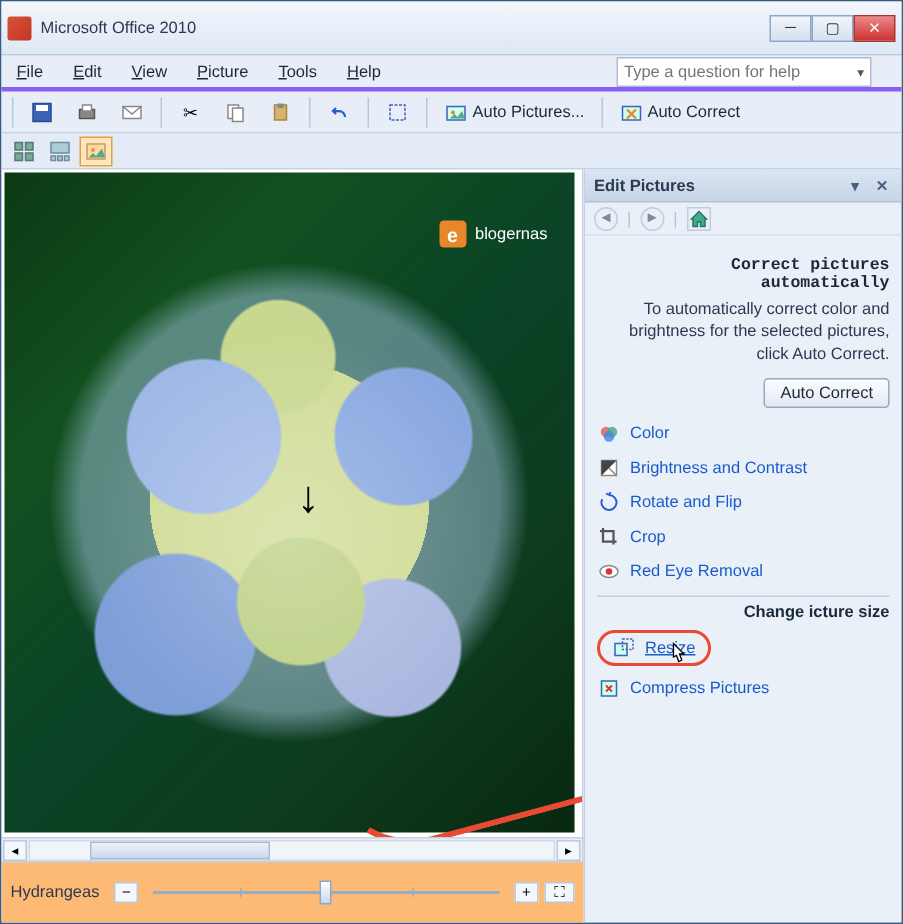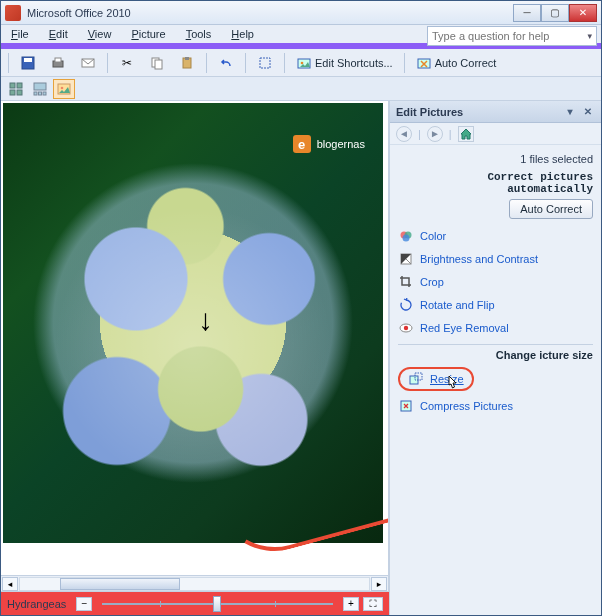--- a/index.html
+++ b/index.html
@@ -1,28 +1,28 @@
 <!DOCTYPE html>
 <html><head>
 <meta charset="utf-8">
 <style>
   * { box-sizing: border-box; margin: 0; padding: 0; font-family: "Segoe UI", Tahoma, sans-serif; font-size: 11px; }
   body { background: #fff; }
   .window { width: 602px; height: 616px; border: 1px solid #3b5a82; background: #dbe6f4; display: flex; flex-direction: column; }
-  .titlebar { height: 24px; background: linear-gradient(#f3f6fb, #dde8f6); display: flex; align-items: center; padding: 0 4px; border-bottom: 1px solid #b8c8dd; }
+  .titlebar { height: 36px; background: linear-gradient(#f3f6fb, #dde8f6); display: flex; align-items: center; padding: 0 4px; border-bottom: 1px solid #b8c8dd; }
   .titlebar .app-icon { width: 16px; height: 16px; background: linear-gradient(135deg,#d9503a,#c03824); border-radius: 2px; margin-right: 6px; }
   .titlebar .title { color: #2b3a52; flex: 1; }
   .winbtns { display: flex; gap: 0; }
   .winbtn { width: 28px; height: 18px; border: 1px solid #8fa7c7; background: linear-gradient(#f1f5fa,#d5e0ef); display: flex; align-items: center; justify-content: center; font-size: 10px; color: #333; }
   .winbtn.close { background: linear-gradient(#e88,#c33); color: #fff; border-color: #a33; }
-  .menubar { height: 24px; display: flex; align-items: center; padding: 0 6px; gap: 2px; background: #e8eef7; border-bottom: 6px solid #8b5cf6; position: relative; }
+  .menubar { height: 24px; display: flex; align-items: center; padding: 0 6px; gap: 2px; background: #e8eef7; border-bottom: 3px solid #8b5cf6; position: relative; }
   .menubar .menu-left { display: flex; gap: 12px; }
   .menu-item { color: #1a2a3a; padding: 2px 4px; }
   .menu-item u { text-decoration: underline; }
-  .help-box { position: absolute; right: 4px; top: 1px; width: 170px; height: 20px; border: 1px solid #a9bcd6; background: #fff; display: flex; align-items: center; padding: 0 4px; }
+  .help-box { position: absolute; right: 20px; top: 1px; width: 170px; height: 20px; border: 1px solid #a9bcd6; background: #fff; display: flex; align-items: center; padding: 0 4px; }
   .help-box input { border: none; outline: none; width: 100%; color: #888; font-size: 11px; }
   .help-box .dd { color: #556; padding-left: 4px; font-size: 9px; }
   .toolbar { height: 28px; background: #e8eef7; border-bottom: 1px solid #c4d1e2; display: flex; align-items: center; padding: 0 4px; gap: 2px; }
   .tbtn { height: 22px; display: flex; align-items: center; padding: 0 5px; border: 1px solid transparent; border-radius: 2px; gap: 3px; }
   .tbtn.text { color: #1a2a3a; }
   .tsep { width: 1px; height: 20px; background: #b8c8dd; margin: 0 3px; }
   .icon { width: 16px; height: 16px; display: inline-flex; align-items: center; justify-content: center; font-size: 12px; }
   .viewbar { height: 24px; background: #e3ebf6; border-bottom: 1px solid #c4d1e2; display: flex; align-items: center; padding: 0 4px; gap: 2px; }
   .vbtn { width: 22px; height: 20px; border: 1px solid transparent; display: flex; align-items: center; justify-content: center; }
   .vbtn.active { border-color: #e6a23c; background: #fde6c1; }
@@ -42,21 +42,21 @@
       position: relative; }
   .watermark { position: absolute; top: 32px; right: 18px; color: #fff; font-size: 20px; font-weight: 400; display: flex; align-items: center; gap: 6px; }
   .watermark .wm-icon { width: 18px; height: 18px; background: #e8862a; border-radius: 3px; display: flex; align-items: center; justify-content: center; color: #fff; font-size: 13px; font-weight: bold; }
   .arrow-down { position: absolute; top: 200px; left: 195px; color: #000; font-size: 30px; font-weight: bold; }
   .red-swoosh { position: absolute; width: 190px; height: 60px; border: 4px solid transparent; border-bottom-color: #e94a34; border-radius: 0 0 0 80px; transform: rotate(-15deg); left: 220px; top: 380px; }
   .red-swoosh::after { content: ""; position: absolute; right: -6px; top: 37px; width: 0; height: 0; border-left: 9px solid #e94a34; border-top: 6px solid transparent; border-bottom: 6px solid transparent; transform: rotate(-34deg); }
   .hscroll { height: 16px; background: #e8eef7; border-top: 1px solid #c4d1e2; border-right: 1px solid #c4d1e2; display: flex; align-items: center; }
   .hscroll .arr { width: 16px; height: 14px; border: 1px solid #b8c8dd; background: #f4f8fd; display: flex; align-items: center; justify-content: center; font-size: 9px; margin: 0 1px; }
   .hscroll .track { flex: 1; height: 14px; background: #f1f5fa; border: 1px solid #d0dbe8; position: relative; }
   .hscroll .thumb { position: absolute; left: 40px; width: 120px; height: 12px; background: linear-gradient(#eef3fa,#c9d7ea); border: 1px solid #a9bcd6; }
-  .zoom-row { height: 24px; display: flex; align-items: center; border-top: 1px solid #c4d1e2; padding: 0 6px; gap: 10px; background: #ef4444; }
+  .zoom-row { height: 41px; display: flex; align-items: center; border-top: 1px solid #c4d1e2; padding: 0 6px; gap: 10px; background: #fdba74; }
   .zoom-row .fname { color: #2b3a52; }
   .zoom-slider { flex: 1; display: flex; align-items: center; gap: 4px; position: relative; height: 24px; }
   .slider-track { flex: 1; height: 2px; background: #9aacc4; position: relative; margin: 0 6px; }
   .slider-tick { position: absolute; width: 1px; height: 6px; background: #9aacc4; top: -2px; }
   .slider-thumb { position: absolute; width: 8px; height: 16px; background: linear-gradient(#fff,#cad7e8); border: 1px solid #8fa7c7; top: -7px; left: 48%; }
   .zbtn { width: 16px; height: 14px; border: 1px solid #b8c8dd; background: #f4f8fd; display: flex; align-items: center; justify-content: center; font-size: 10px; }
   .sidepanel { width: 212px; background: #eaf0f8; display: flex; flex-direction: column; border-left: 1px solid #c4d1e2; text-align: right; }
   .sp-header { height: 22px; background: linear-gradient(#dbe5f2,#c7d5e8); border-bottom: 1px solid #b0c1d8; display: flex; align-items: center; padding: 0 6px; color: #2b3a52; font-weight: 600; }
   .sp-header .spacer { flex: 1; }
   .sp-header .hbtn { width: 14px; height: 14px; display: flex; align-items: center; justify-content: center; font-size: 10px; color: #49607f; margin-left: 4px; }
@@ -172,21 +172,21 @@
       </div>
     <div class="tsep"></div>
     <div class="tbtn text">
       <span class="icon">
           <svg width="14" height="14">
             <rect x="1" y="3" width="12" height="9" fill="#cfe" stroke="#3a63b8"></rect>
             <circle cx="5" cy="7" r="1.3" fill="#e8862a"></circle>
             <path d="M3 11l3-3 2 2 3-4 2 5" fill="#5a8"></path>
           </svg>
         </span>
-      <span>Edit Shortcuts...</span>
+      <span>Auto Pictures...</span>
     </div>
     <div class="tsep"></div>
     <div class="tbtn text">
       <span class="icon">
           <svg width="14" height="14">
             <rect x="1" y="3" width="12" height="9" fill="#cfe" stroke="#3a63b8"></rect>
             <path d="M4 5l6 6M10 5l-6 6" stroke="#e8862a" stroke-width="1.5"></path>
           </svg>
         </span>
       <span>Auto Correct</span>
@@ -267,23 +267,23 @@
         <span style="color:#b0c1d8">|</span>
         <span class="nbtn">►</span>
         <span style="color:#b0c1d8">|</span>
         <span class="nbtn home">
             <svg width="12" height="12">
               <path d="M6 1L1 6h1v5h3V8h2v3h3V6h1z" fill="#4a8" stroke="#276"></path>
             </svg>
           </span>
       </div>
       <div class="sp-body">
-        <div class="sp-text">1 files selected</div>
 
         <div class="sp-bold first">Correct pictures automatically</div>
+        <div class="sp-note">To automatically correct color and brightness for the selected pictures, click Auto Correct.</div>
         <div class="btn"><span>Auto Correct</span></div>
 
 
         <div class="tool-link">
           <span class="tool-icon">
               <svg width="14" height="14">
                 <circle cx="5" cy="6" r="3.5" fill="#e55" opacity="0.8"></circle>
                 <circle cx="9" cy="6" r="3.5" fill="#4a8" opacity="0.8"></circle>
                 <circle cx="7" cy="9" r="3.5" fill="#48d" opacity="0.8"></circle>
               </svg>
@@ -296,32 +296,32 @@
                 <rect x="2" y="2" width="10" height="10" fill="#fff" stroke="#888"></rect>
                 <path d="M2 2l10 10" stroke="#888"></path>
                 <path d="M2 12L12 2H2z" fill="#444"></path>
               </svg>
             </span>
           <a>Brightness and Contrast</a>
         </div>
         <div class="tool-link">
           <span class="tool-icon">
               <svg width="14" height="14">
+                <path d="M7 2a5 5 0 1 1-4.5 2.8M7 2l-2-1M7 2l1-2" stroke="#2a5bcc" fill="none" stroke-width="1.3"></path>
+              </svg>
+            </span>
+          <a>Rotate and Flip</a>
+        </div>
+        <div class="tool-link">
+          <span class="tool-icon">
+              <svg width="14" height="14">
                 <path d="M3 1v9h9M1 3h9v9" stroke="#555" fill="none" stroke-width="1.5"></path>
               </svg>
             </span>
           <a>Crop</a>
-        </div>
-        <div class="tool-link">
-          <span class="tool-icon">
-              <svg width="14" height="14">
-                <path d="M7 2a5 5 0 1 1-4.5 2.8M7 2l-2-1M7 2l1-2" stroke="#2a5bcc" fill="none" stroke-width="1.3"></path>
-              </svg>
-            </span>
-          <a>Rotate and Flip</a>
         </div>
         <div class="tool-link">
           <span class="tool-icon">
               <svg width="14" height="14">
                 <ellipse cx="7" cy="7" rx="6" ry="4" fill="#fff" stroke="#888"></ellipse>
                 <circle cx="7" cy="7" r="2.2" fill="#d33"></circle>
               </svg>
             </span>
           <a>Red Eye Removal</a>
         </div>

